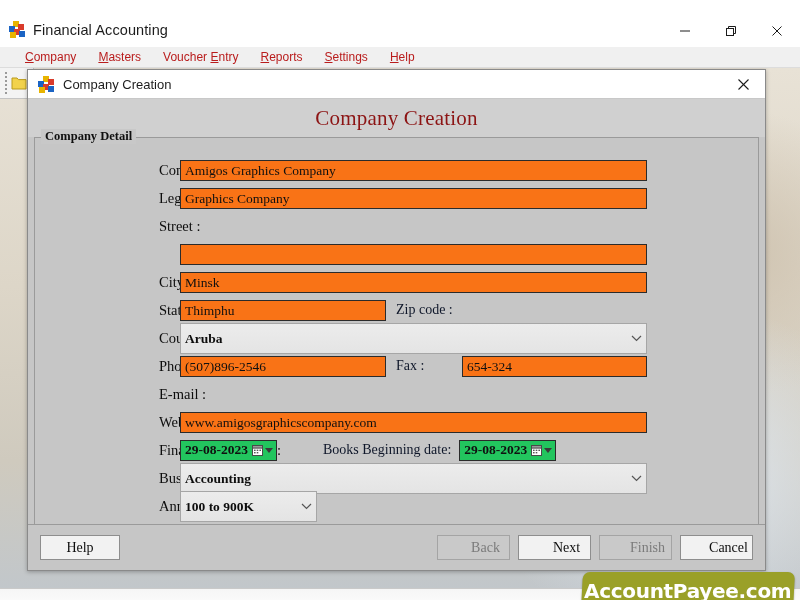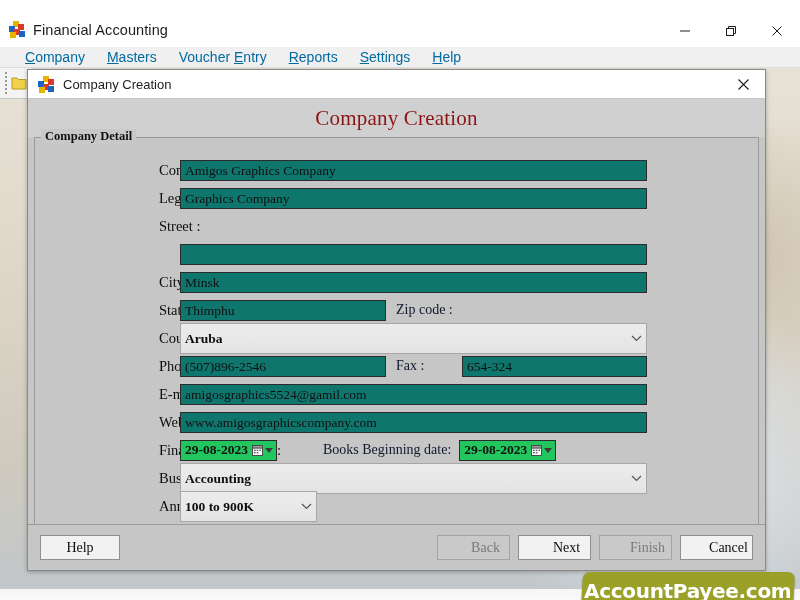--- a/index.html
+++ b/index.html
@@ -51,21 +51,21 @@
 
   
   #menu-bar {
     height: 21px; min-height: 21px;
     background: #f0f0f0;
     display: flex; align-items: center;
     padding-left: 14px;
     border-bottom: 1px solid #dcdcdc;
   }
   .menu-item {
-    font-size: 14px; color: #0369a1;
+    font-size: 12px; color: #b91c1c;
     padding: 0 11px; line-height: 21px;
     font-family: "Liberation Sans", sans-serif;
     white-space: nowrap;
   }
   .menu-item u { text-decoration: underline; }
 
   
   #client-area {
     flex: 1; position: relative; overflow: hidden;
     background: #ffffff;
@@ -167,21 +167,21 @@
 
   .row { display: flex; align-items: center; height: 28px; }
   .lbl {
     font-family: "Liberation Serif", serif;
     font-size: 14.5px; color: #0d0d0d;
     text-align: left; white-space: nowrap;
   }
   .lbl-main { width: 133px; padding-left: 112px; }
 
   .inp {
-    background: #0f766e;
+    background: #f97316;
     border: 1px solid #2b2b2b;
     height: 21px;
     font-family: "Liberation Serif", serif;
     font-size: 13.5px; color: #101010;
     padding: 0 4px;
     line-height: 19px;
     white-space: nowrap; overflow: hidden;
   }
   .inp-wide { width: 467px; }
   .inp-half { width: 206px; }
@@ -398,21 +398,20 @@
 
             <div class="row">
               <div class="lbl lbl-main">Phone :</div>
               <div class="inp inp-half">(507)896-2546</div>
               <div class="mid-lbl" style="margin-left:10px;width:66px;">Fax :</div>
               <div class="inp inp-fax">654-324</div>
             </div>
 
             <div class="row">
               <div class="lbl lbl-main">E-mail :</div>
-              <div class="inp inp-wide">amigosgraphics5524@gamil.com</div>
             </div>
 
             <div class="row">
               <div class="lbl lbl-main">Web site :</div>
               <div class="inp inp-wide">www.amigosgraphicscompany.com</div>
             </div>
 
             <div class="row">
               <div class="lbl lbl-main">Financial year from :</div>
               <div class="datebox">

